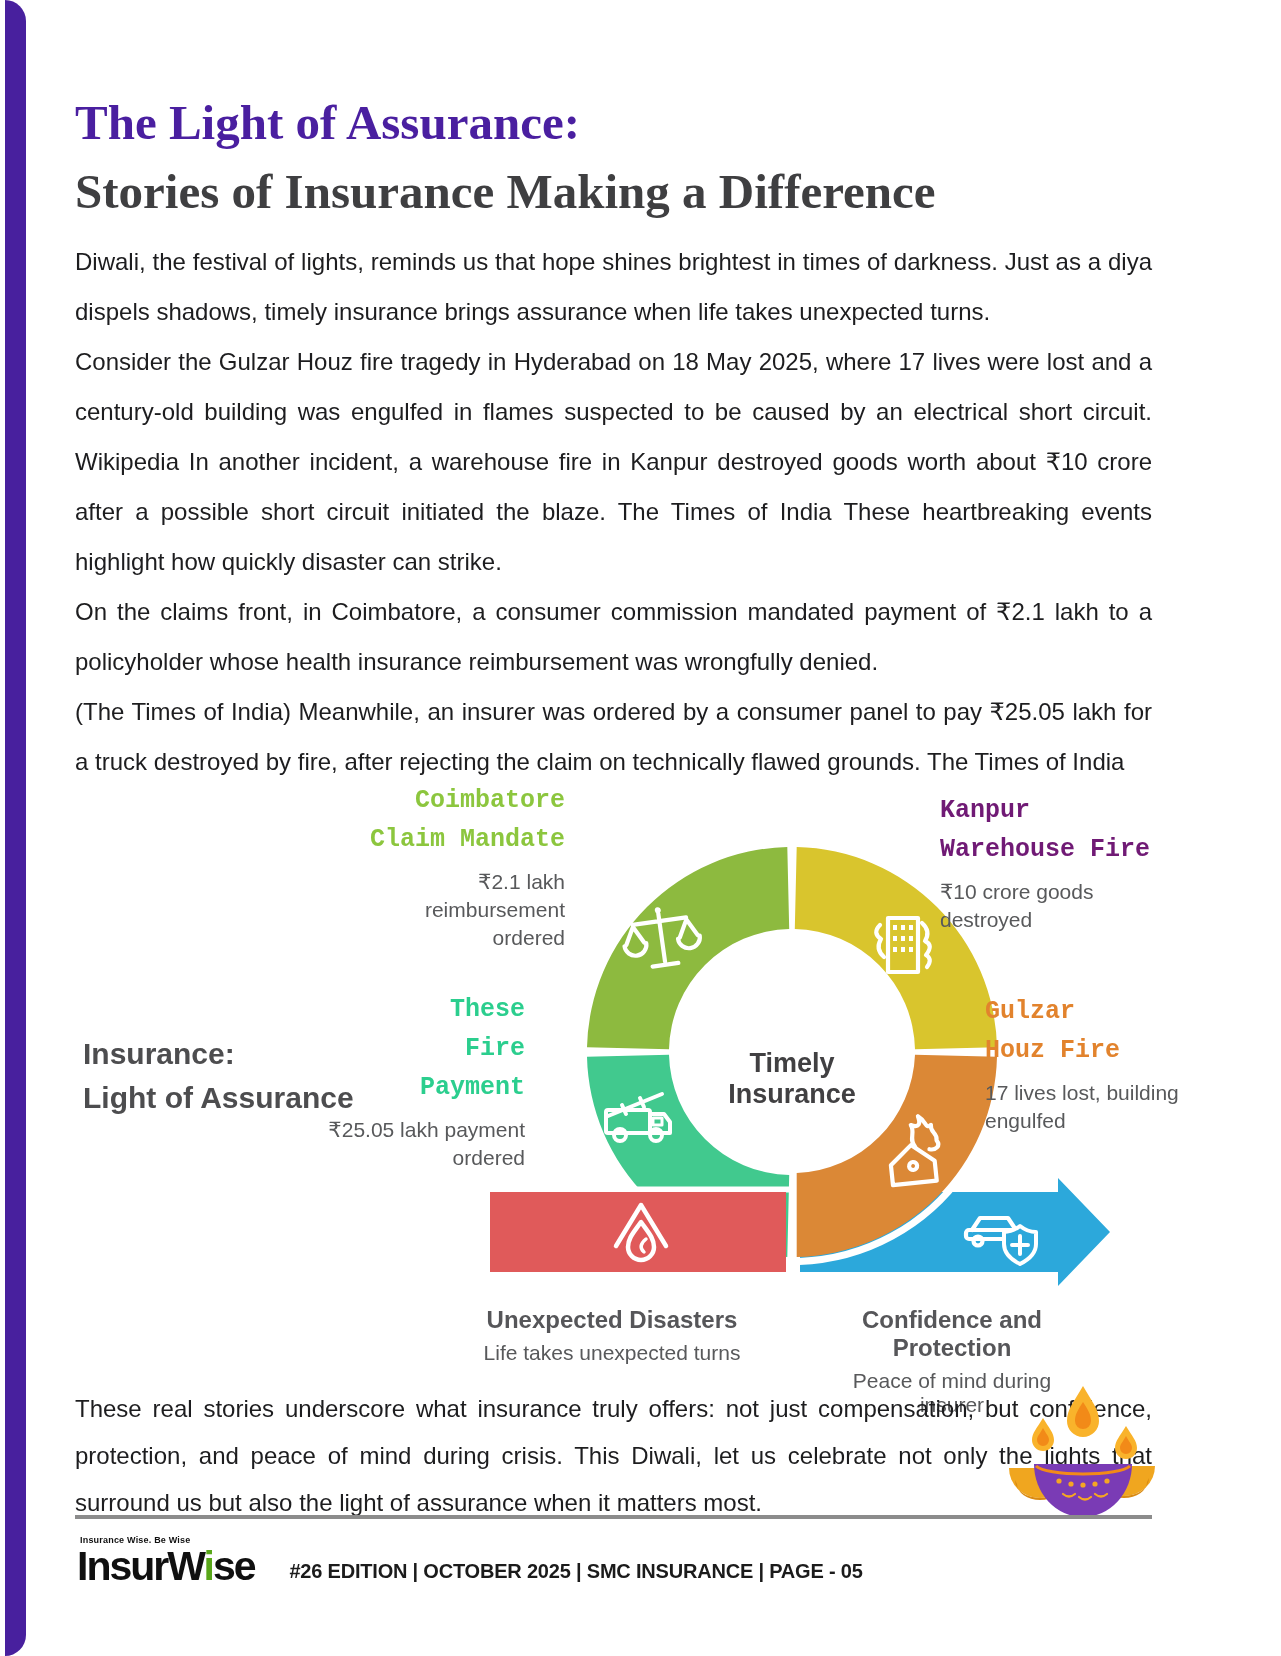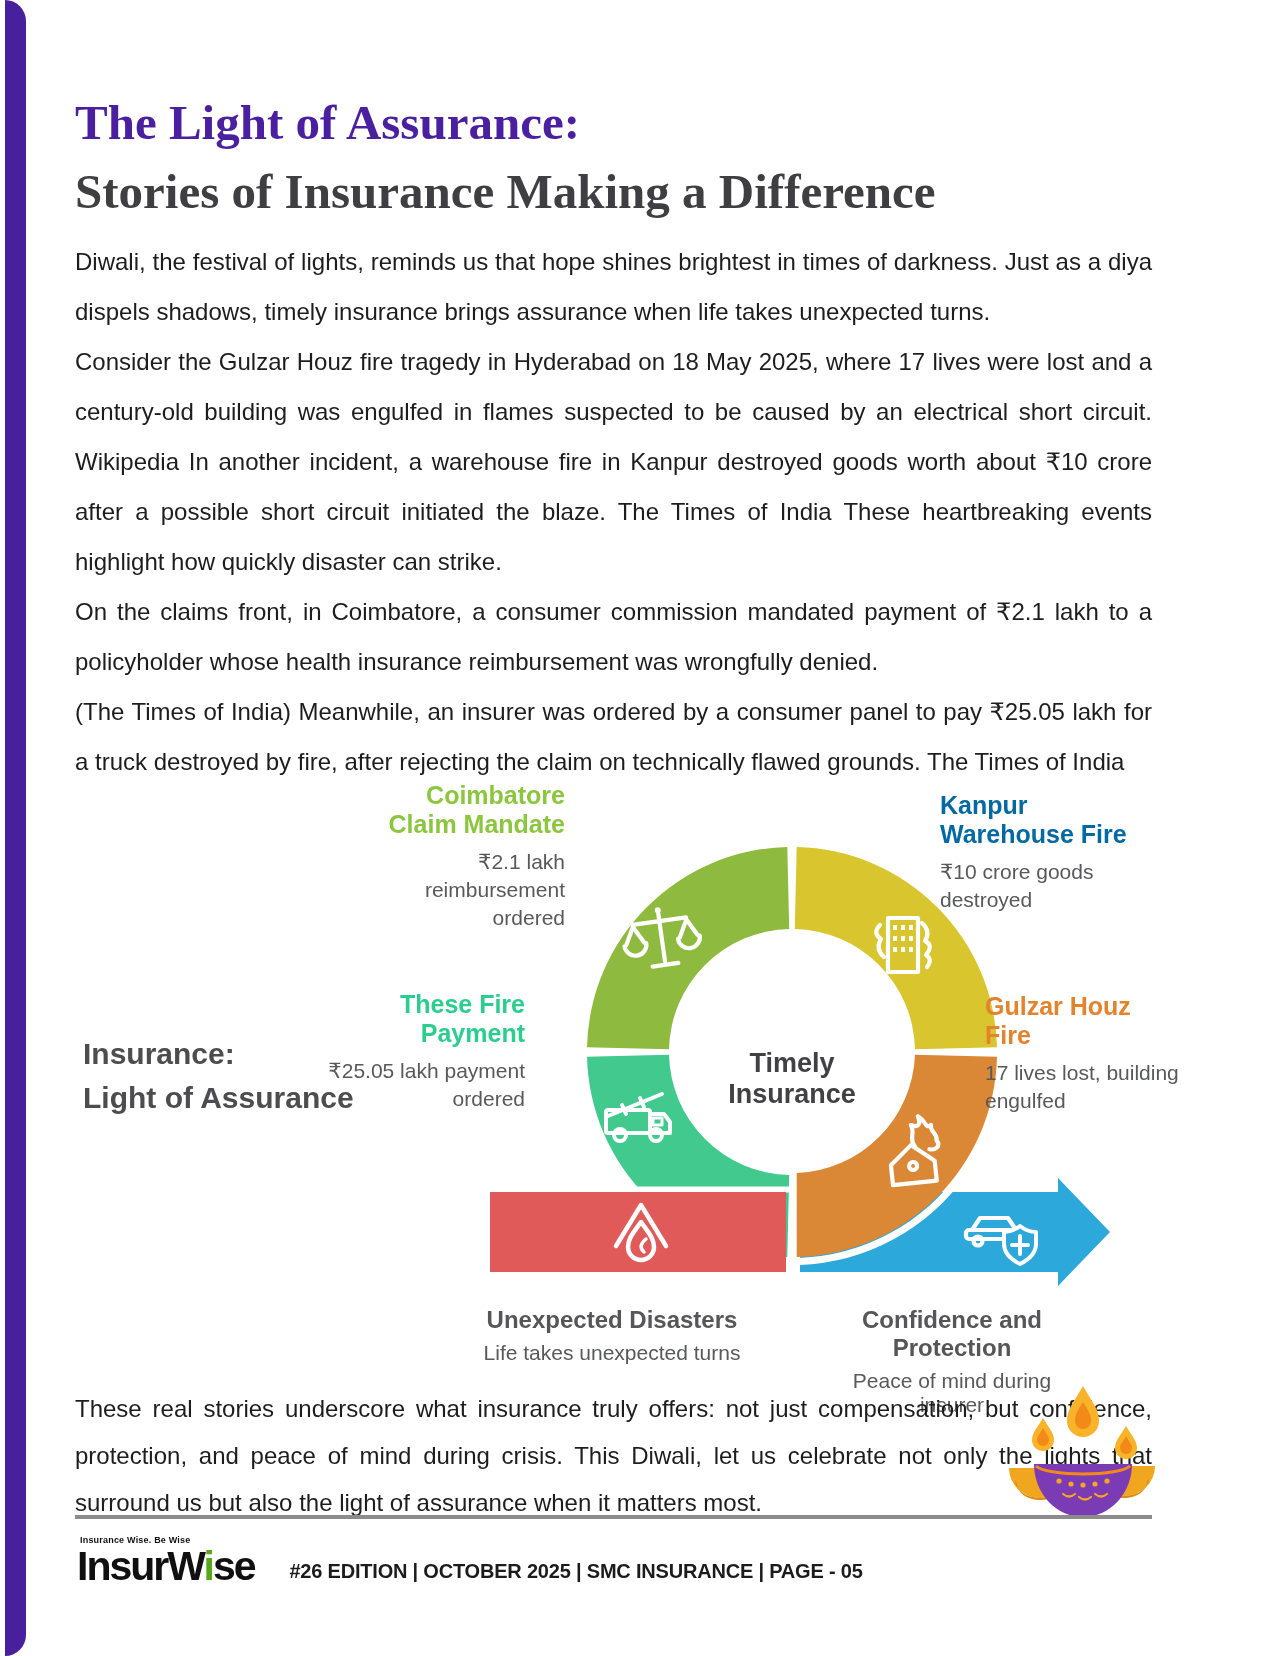--- a/index.html
+++ b/index.html
@@ -18,27 +18,27 @@
          font-family:"Liberation Serif","DejaVu Serif",serif;font-weight:bold;line-height:1.0;}
   .title .t1{display:block;font-size:49px;color:#4a1fa0;margin-bottom:20px;letter-spacing:0px;}
   .title .t2{display:block;font-size:49px;color:#3f3f41;}
   
   .bodytext{position:absolute;left:75px;top:237px;width:1077px;font-size:24px;line-height:50px;
             color:#1d1d1f;text-align:justify;}
   .bodytext p{margin:0;}
   .closing{position:absolute;left:75px;top:1385px;width:1077px;font-size:24px;line-height:47px;
            color:#1d1d1f;text-align:justify;}
   
-  .seg-title{font-weight:bold;font-size:25px;line-height:29px;}
+  .seg-title{font-weight:bold;font-size:25px;line-height:39px;font-family:Liberation Mono, monospace;}
   .seg-desc{font-size:21px;line-height:28px;color:#58595b;margin-top:9px;}
   .lbl{position:absolute;}
   .lbl-coimbatore{left:365px;top:781px;width:200px;text-align:right;}
   .lbl-coimbatore .seg-title{color:#8cc63e;}
   .lbl-kanpur{left:940px;top:791px;width:225px;text-align:left;}
-  .lbl-kanpur .seg-title{color:#0369a1;}
+  .lbl-kanpur .seg-title{color:#701a75;}
   .lbl-truck{left:325px;top:990px;width:200px;text-align:right;}
   .lbl-truck .seg-title{color:#2bce8e;}
   .lbl-gulzar{left:985px;top:992px;width:195px;text-align:left;}
   .lbl-gulzar .seg-title{color:#e2832d;}
   .side-label{position:absolute;left:83px;top:1032px;font-weight:bold;font-size:30px;line-height:44px;
               color:#4d4d4f;}
   .center-label{position:absolute;left:690px;top:1048px;width:204px;text-align:center;
                 font-weight:bold;font-size:27px;color:#414042;}
   .caption{position:absolute;width:260px;text-align:center;top:1306px;}
   .caption .cap-title{font-weight:bold;font-size:24px;color:#565659;}

